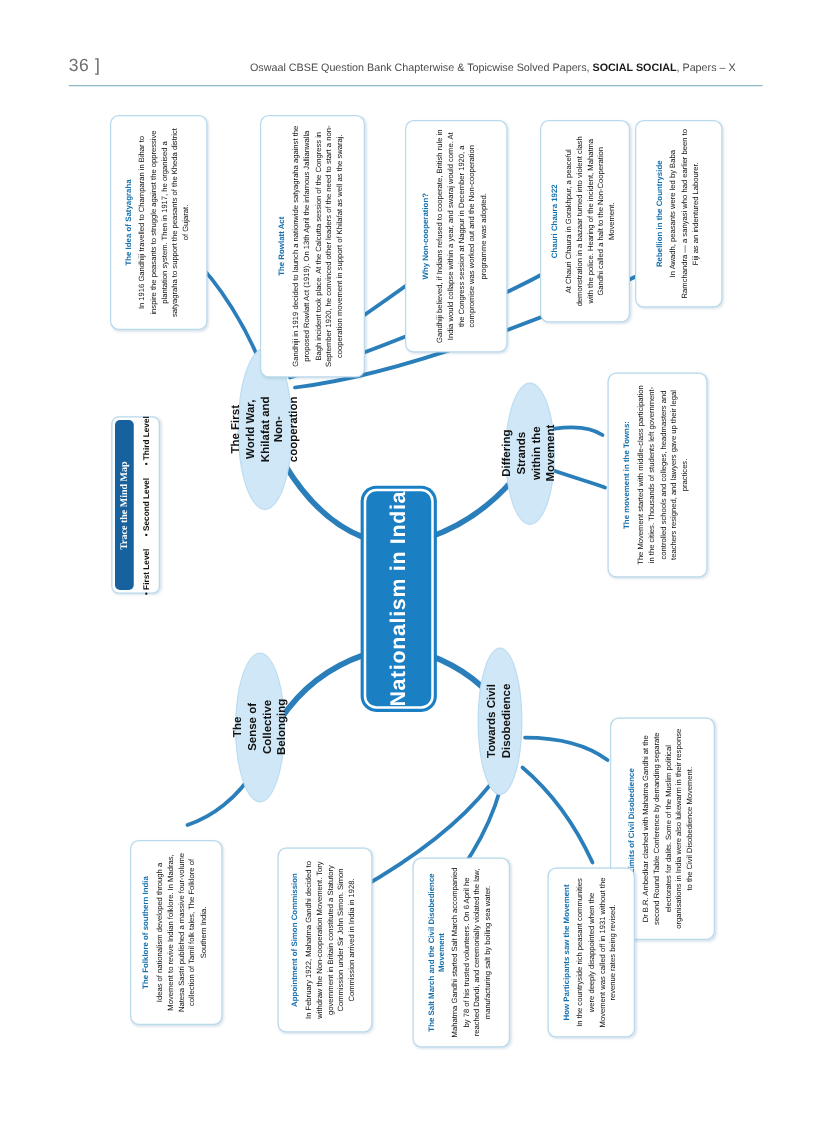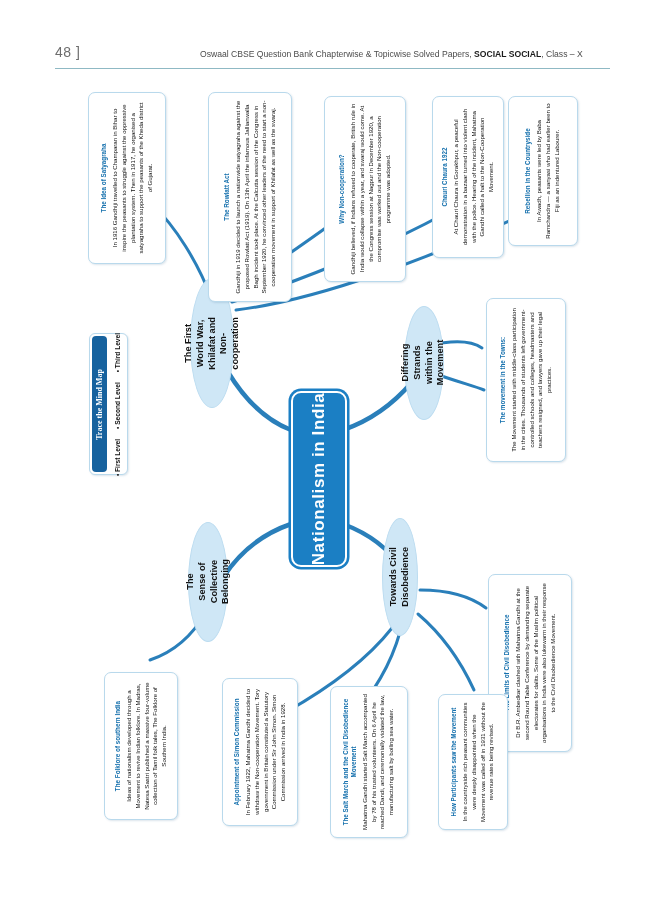--- a/index.html
+++ b/index.html
@@ -86,22 +86,22 @@
     font-size:6.6px;font-weight:bold;color:#111;
   }
   .legend-items .stack i{font-style:normal;margin:0 5px;}
 </style>
 </head>
 <body>
 
 <div id="page">
 
   <div class="hdr">
-    <div class="hdr-page">48 ]</div>
-    <div class="hdr-title"><span>Oswaal CBSE Question Bank Chapterwise &amp; Topicwise Solved Papers, </span><b>SOCIAL SOCIAL</b><span>, Class – X</span></div>
+    <div class="hdr-page">36 ]</div>
+    <div class="hdr-title"><span>Oswaal CBSE Question Bank Chapterwise &amp; Topicwise Solved Papers, </span><b>SOCIAL SOCIAL</b><span>, Papers – X</span></div>
     <div class="hdr-rule"></div>
   </div>
 
   <svg id="wires" viewBox="0 0 660 900">
     <g fill="none" stroke="#2a7fba" stroke-linecap="round">
 
       <path d="M291 430 C 265 420, 245 400, 228 372" stroke-width="4.5"></path>
 
       <path d="M343 430 C 372 420, 395 402, 412 382" stroke-width="4.5"></path>
 

